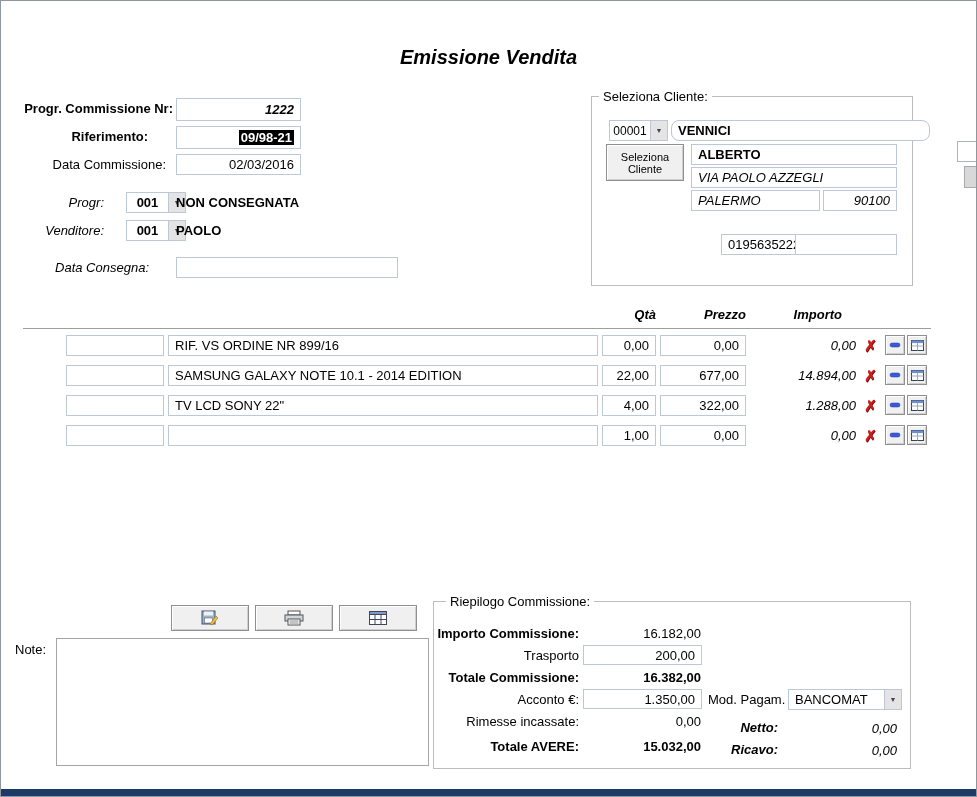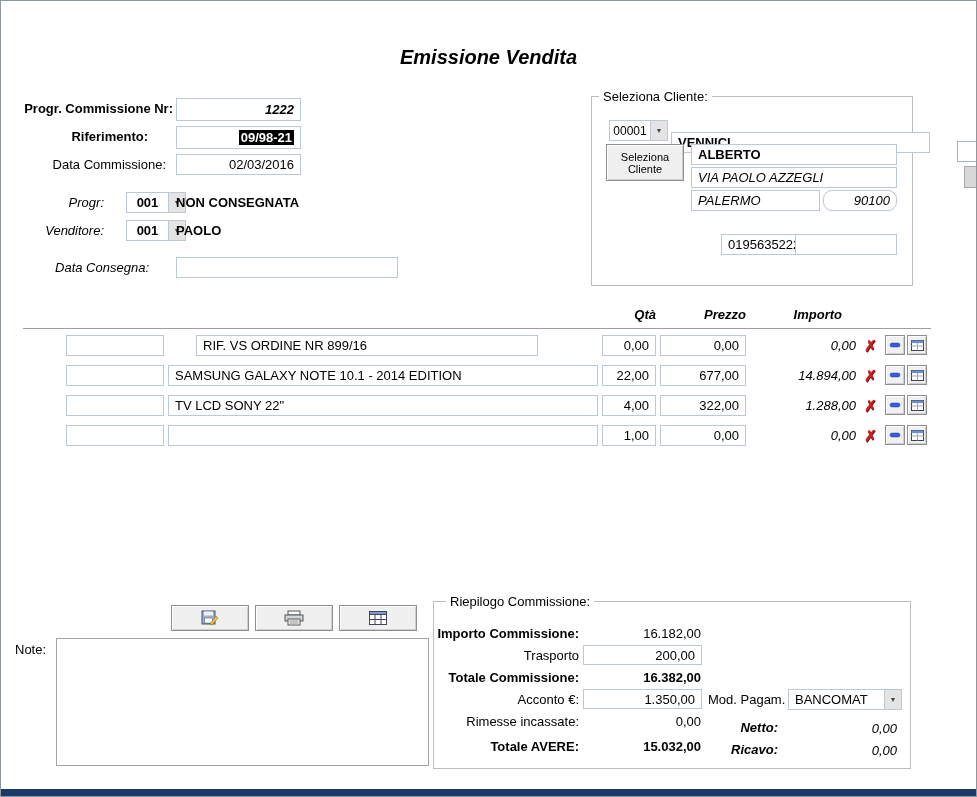--- a/index.html
+++ b/index.html
@@ -83,44 +83,44 @@
   <div class="lbl i tr" style="left:20px;top:259px;width:128px">Data Consegna:</div>
   <input class="tb" style="left: 175px; top: 256px; width: 222px;" value="">
 
   <div class="grp" style="left:590px;top:95px;width:322px;height:190px"></div>
   <div class="grp-lbl" style="left:598px;top:88px">Seleziona Cliente:</div>
 
   <div class="combo" style="left:608px;top:119px;width:59px">
     <span class="cval" style="font-weight:400;font-size:12px">00001</span>
     <span class="carr">▼</span>
   </div>
-  <input class="tb b" style="left: 670px; top: 131px; width: 259px;" value="VENNICI">
+  <input class="tb b" style="left: 670px; top: 119px; width: 259px; border-radius: 8px;" value="VENNICI">
 
   <button class="pbtn" style="left:605px;top:143px;width:78px;height:37px">
     <span style="display:inline-block;width:64px;white-space:normal">Seleziona Cliente</span>
   </button>
 
   <input class="tb i" style="left: 690px; top: 166px; width: 206px;" value="VIA PAOLO AZZEGLI">
   <input class="tb b" style="left: 690px; top: 143px; width: 206px;" value="ALBERTO">
   <input class="tb i" style="left: 690px; top: 189px; width: 129px;" value="PALERMO">
-  <input class="tb i tr" style="left: 822px; top: 189px; width: 74px; border-radius: 9px;" value="90100">
+  <input class="tb i tr" style="left: 822px; top: 189px; width: 74px;" value="90100">
   <input class="tb" style="left: 720px; top: 233px; width: 101px;" value="0195635222">
   <input class="tb" style="left: 794px; top: 233px; width: 102px;" value="">
 
   <div class="cut1"></div>
   <div class="cut2"></div>
 
   <div class="lbl b i tr" style="left:601px;top:306px;width:54px">Qtà</div>
   <div class="lbl b i tr" style="left:659px;top:306px;width:86px">Prezzo</div>
   <div class="lbl b i tr" style="left:749px;top:306px;width:92px">Importo</div>
   <div class="hline" style="left:22px;top:327px;width:908px"></div>
 
   <div class="artrow" style="top:334px">
     <input class="tb" style="left: 65px; top: 0px; width: 98px;" value="">
-    <input class="tb" style="left: 167px; top: 0px; width: 342px; margin-left: 28px;" value="RIF. VS ORDINE NR 899/16">
+    <input class="tb" style="left: 167px; top: 0px; width: 430px;" value="RIF. VS ORDINE NR 899/16">
     <input class="tb tr" style="left: 601px; top: 0px; width: 54px;" value="0,00">
     <input class="tb tr" style="left: 659px; top: 0px; width: 86px;" value="0,00">
     <div class="impo tr" style="left:749px;top:0;width:106px">0,00</div>
     <div class="xdel" style="left:860px;top:0">✗</div>
     <button class="pbtn mini" style="left:884px;top:0">
       <svg width="12" height="12">
           <rect x="1" y="4" width="10" height="4" rx="2" fill="#3b5bd6" stroke="#1c3aa8" stroke-width="0.5"></rect>
         </svg>
     </button>
     <button class="pbtn mini" style="left:906px;top:0">

